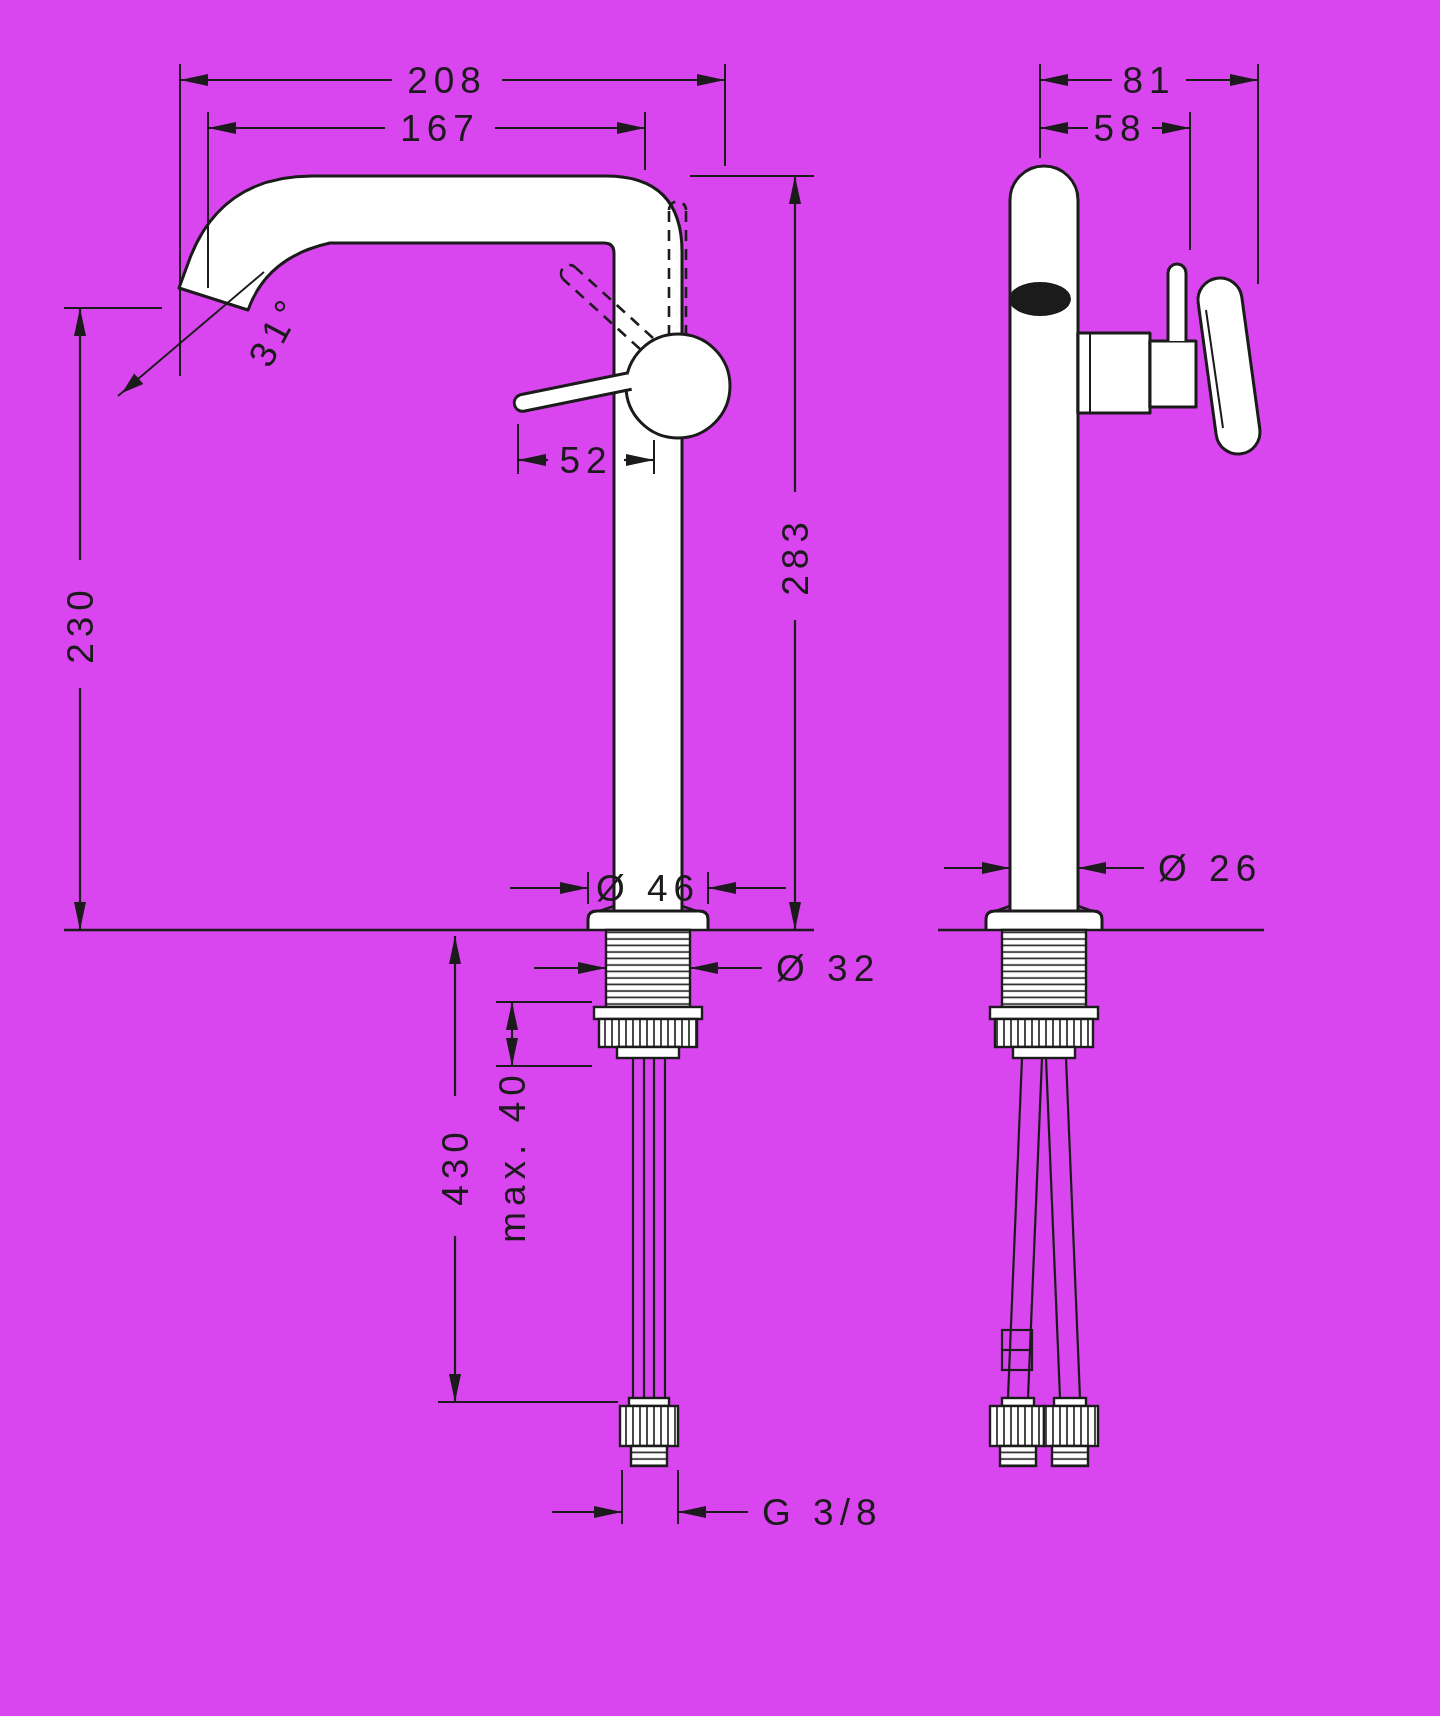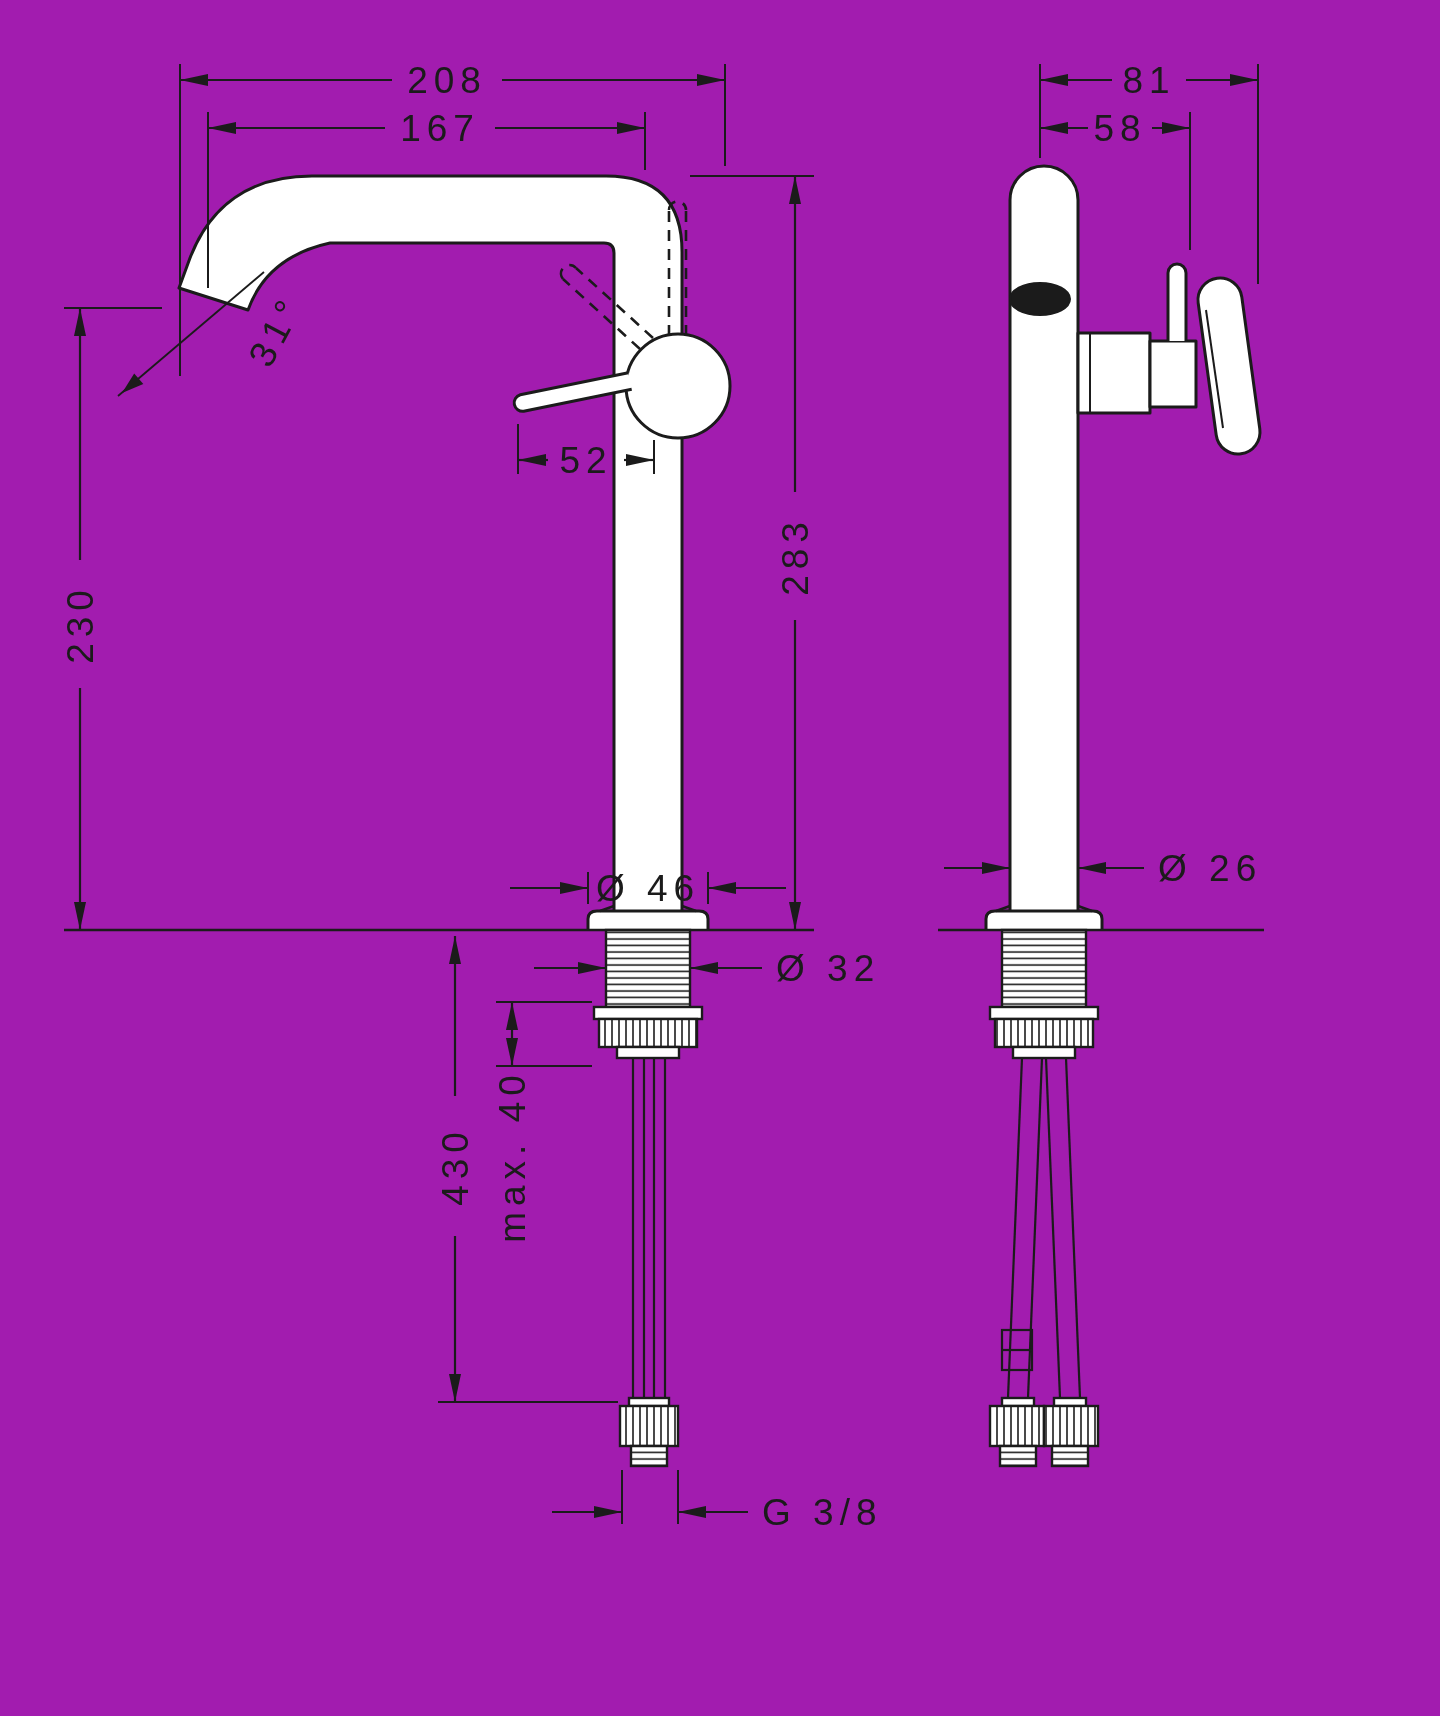--- a/index.html
+++ b/index.html
@@ -1,16 +1,16 @@
 <!DOCTYPE html>
 <html><head>
 <meta charset="utf-8">
 <style>
   html,body{margin:0;padding:0;background:#fff}
-  .sheet{width:1440px;height:1716px;background:#a21caf;overflow:hidden}
+  .sheet{width:1440px;height:1716px;background:#d946ef;overflow:hidden}
   svg{display:block}
   .outline{fill:#fff;stroke:#1b1b1b;stroke-width:3;stroke-linejoin:round}
   .stroke3{fill:none;stroke:#1b1b1b;stroke-width:3;stroke-linejoin:round}
   .mid{fill:none;stroke:#1b1b1b;stroke-width:2.4}
   .dimline{fill:none;stroke:#1b1b1b;stroke-width:2.2}
   .ext{fill:none;stroke:#1b1b1b;stroke-width:2}
   .thin{fill:none;stroke:#1b1b1b;stroke-width:1.8}
   .dash{fill:none;stroke:#1b1b1b;stroke-width:2.6;stroke-dasharray:11 8}
   .hw{stroke:#1b1b1b;stroke-width:2.4}
   .hwl{fill:none;stroke:#1b1b1b;stroke-width:2.2}

